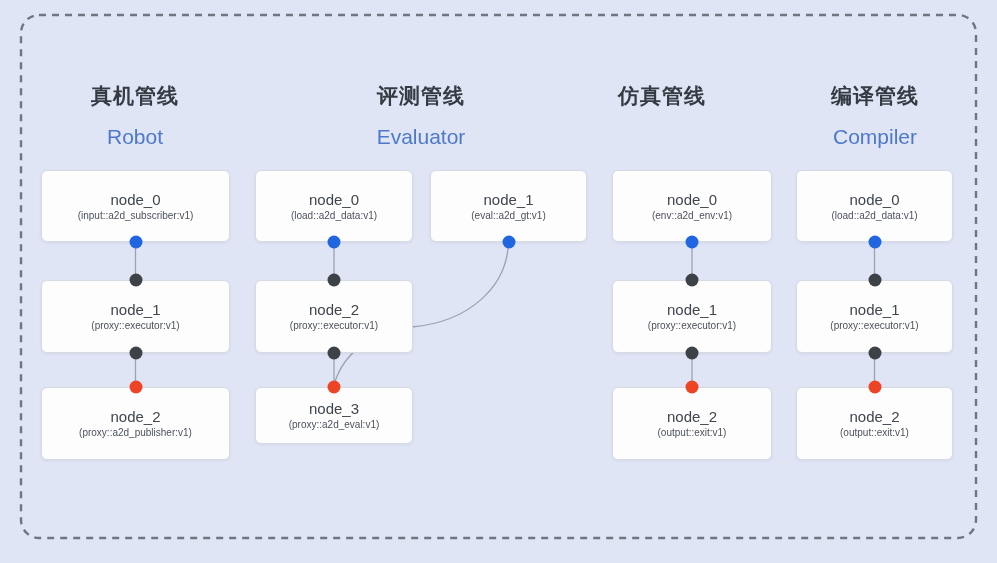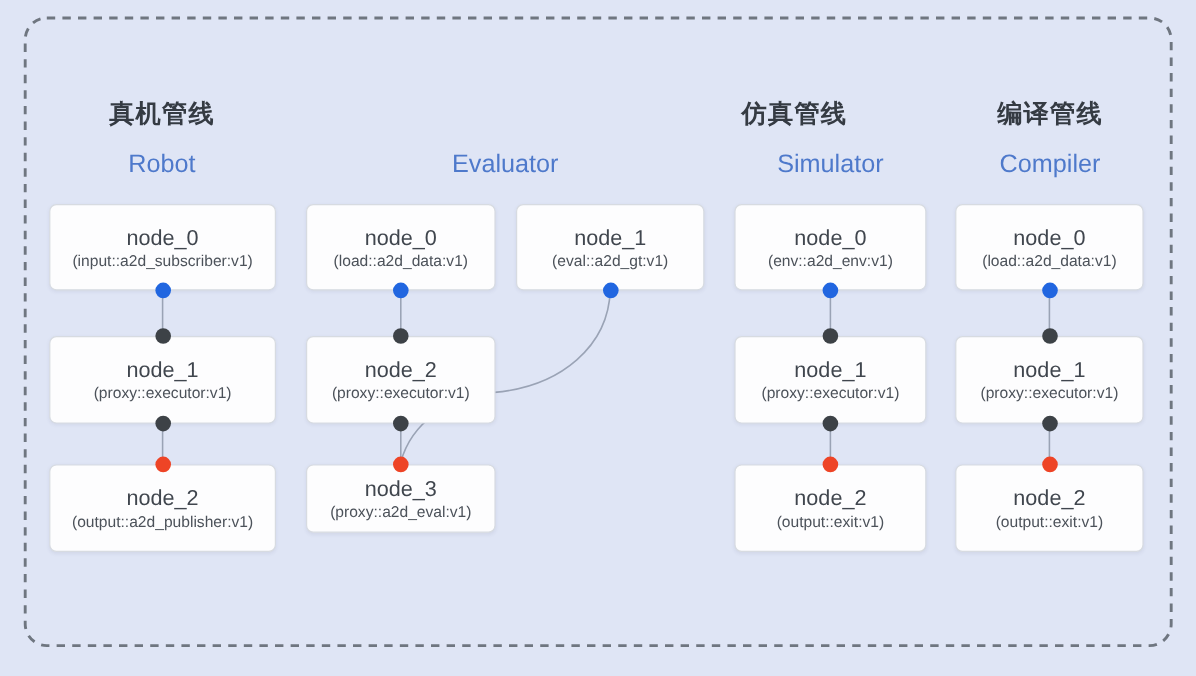--- a/index.html
+++ b/index.html
@@ -23,22 +23,22 @@
   }
   .node{
     position:absolute;z-index:1;box-sizing:border-box;
     background:var(--boxfill,#fdfdfe);
     border:1px solid var(--boxborder,#d7dbe1);
     border-radius:6px;
     box-shadow:0 1px 3px rgba(60,70,100,0.08);
     display:flex;flex-direction:column;align-items:center;justify-content:center;
     gap:4px;
   }
-  .node .nname{font-size:18px;color:var(--nodename,#40464e);line-height:1;}
-  .node .nimpl{font-size:13px;color:var(--nodeimpl,#4c525a);line-height:1;}
+  .node .nname{font-size:15px;color:var(--nodename,#40464e);line-height:1;}
+  .node .nimpl{font-size:10px;color:var(--nodeimpl,#4c525a);line-height:1;}
   .dot{
     position:absolute;z-index:2;width:13px;height:13px;border-radius:50%;
     transform:translate(-50%,-50%);
   }
   .dot.blue{background:var(--blue,#2166e0);}
   .dot.black{background:var(--black,#3d4247);}
   .dot.red{background:var(--red,#ee4426);}
 </style>
 </head>
 <body>
@@ -56,39 +56,39 @@
     <path class="edge" d="M334 353 L334 387"></path>
 
     <path class="edge" d="M692 242 L692 280"></path>
     <path class="edge" d="M692 353 L692 387"></path>
 
     <path class="edge" d="M874.5 242 L874.5 280"></path>
     <path class="edge" d="M874.5 353 L874.5 387"></path>
   </svg>
 
   <div class="title-zh" style="left:10px">真机管线</div>
+  <div class="title-zh" style="left:296px">评测管线</div>
   <div class="title-zh" style="left:537px">仿真管线</div>
   <div class="title-zh" style="left:750px">编译管线</div>
 
   <div class="title-en" style="left:10px">Robot</div>
   <div class="title-en" style="left:296px">Evaluator</div>
-  <div class="title-en" style="left:567px">Simulator</div>
   <div class="title-en" style="left:750px">Compiler</div>
 
   <div class="node" style="left:41px;top:170px;width:189px;height:72px">
     <span class="nname">node_0</span>
     <span class="nimpl">(input::a2d_subscriber:v1)</span>
   </div>
   <div class="node" style="left:41px;top:280px;width:189px;height:73px">
     <span class="nname">node_1</span>
     <span class="nimpl">(proxy::executor:v1)</span>
   </div>
   <div class="node" style="left:41px;top:387px;width:189px;height:73px">
     <span class="nname">node_2</span>
-    <span class="nimpl">(output::a2d_publisher:v1)</span>
+    <span class="nimpl">(proxy::a2d_publisher:v1)</span>
   </div>
 
   <div class="node" style="left:255px;top:170px;width:158px;height:72px">
     <span class="nname">node_0</span>
     <span class="nimpl">(load::a2d_data:v1)</span>
   </div>
   <div class="node" style="left:430px;top:170px;width:157px;height:72px">
     <span class="nname">node_1</span>
     <span class="nimpl">(eval::a2d_gt:v1)</span>
   </div>

